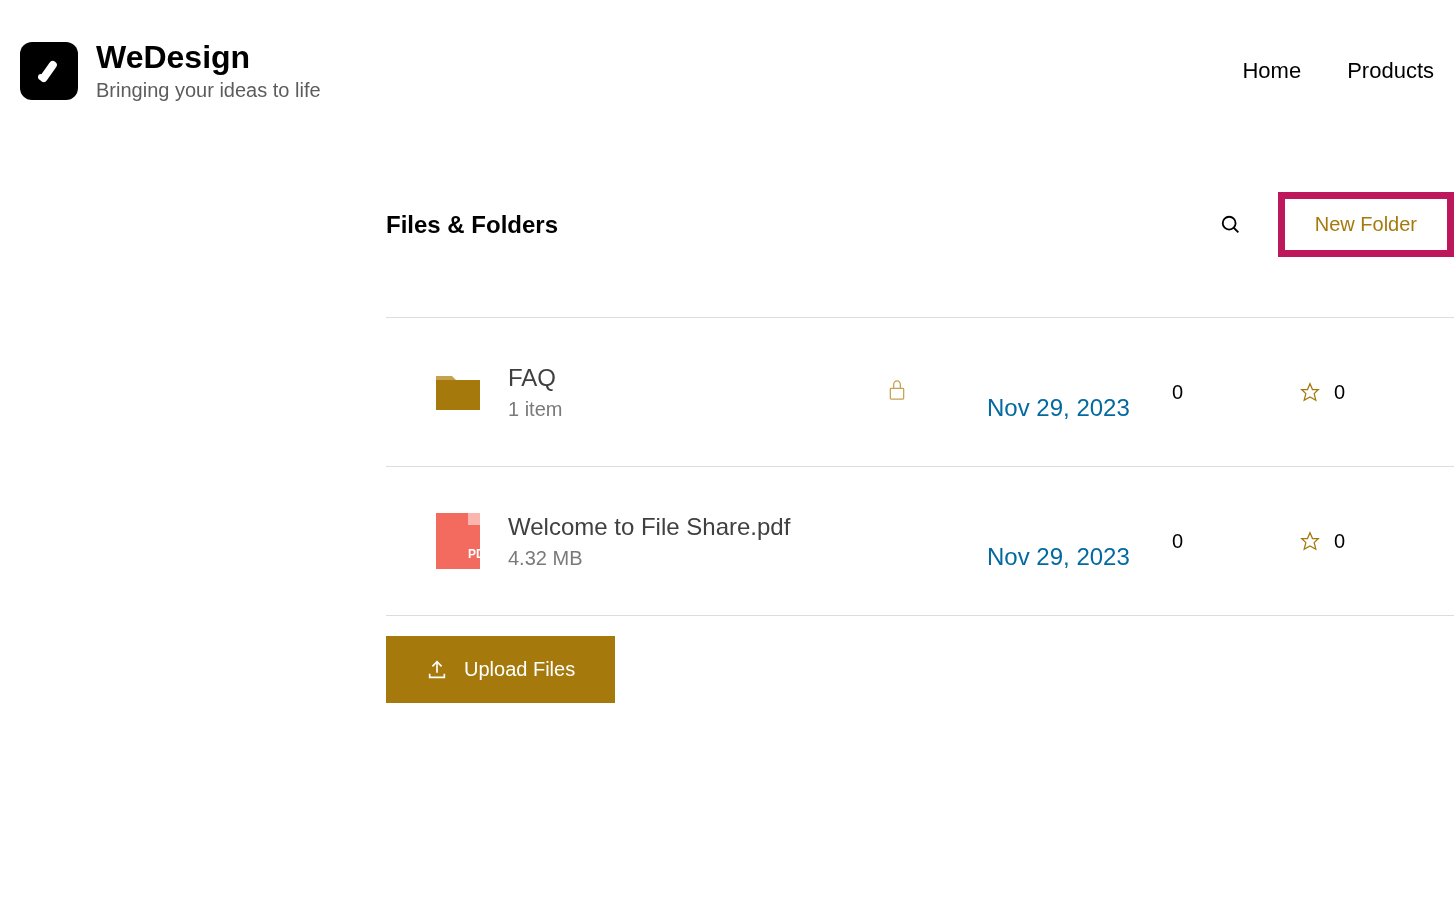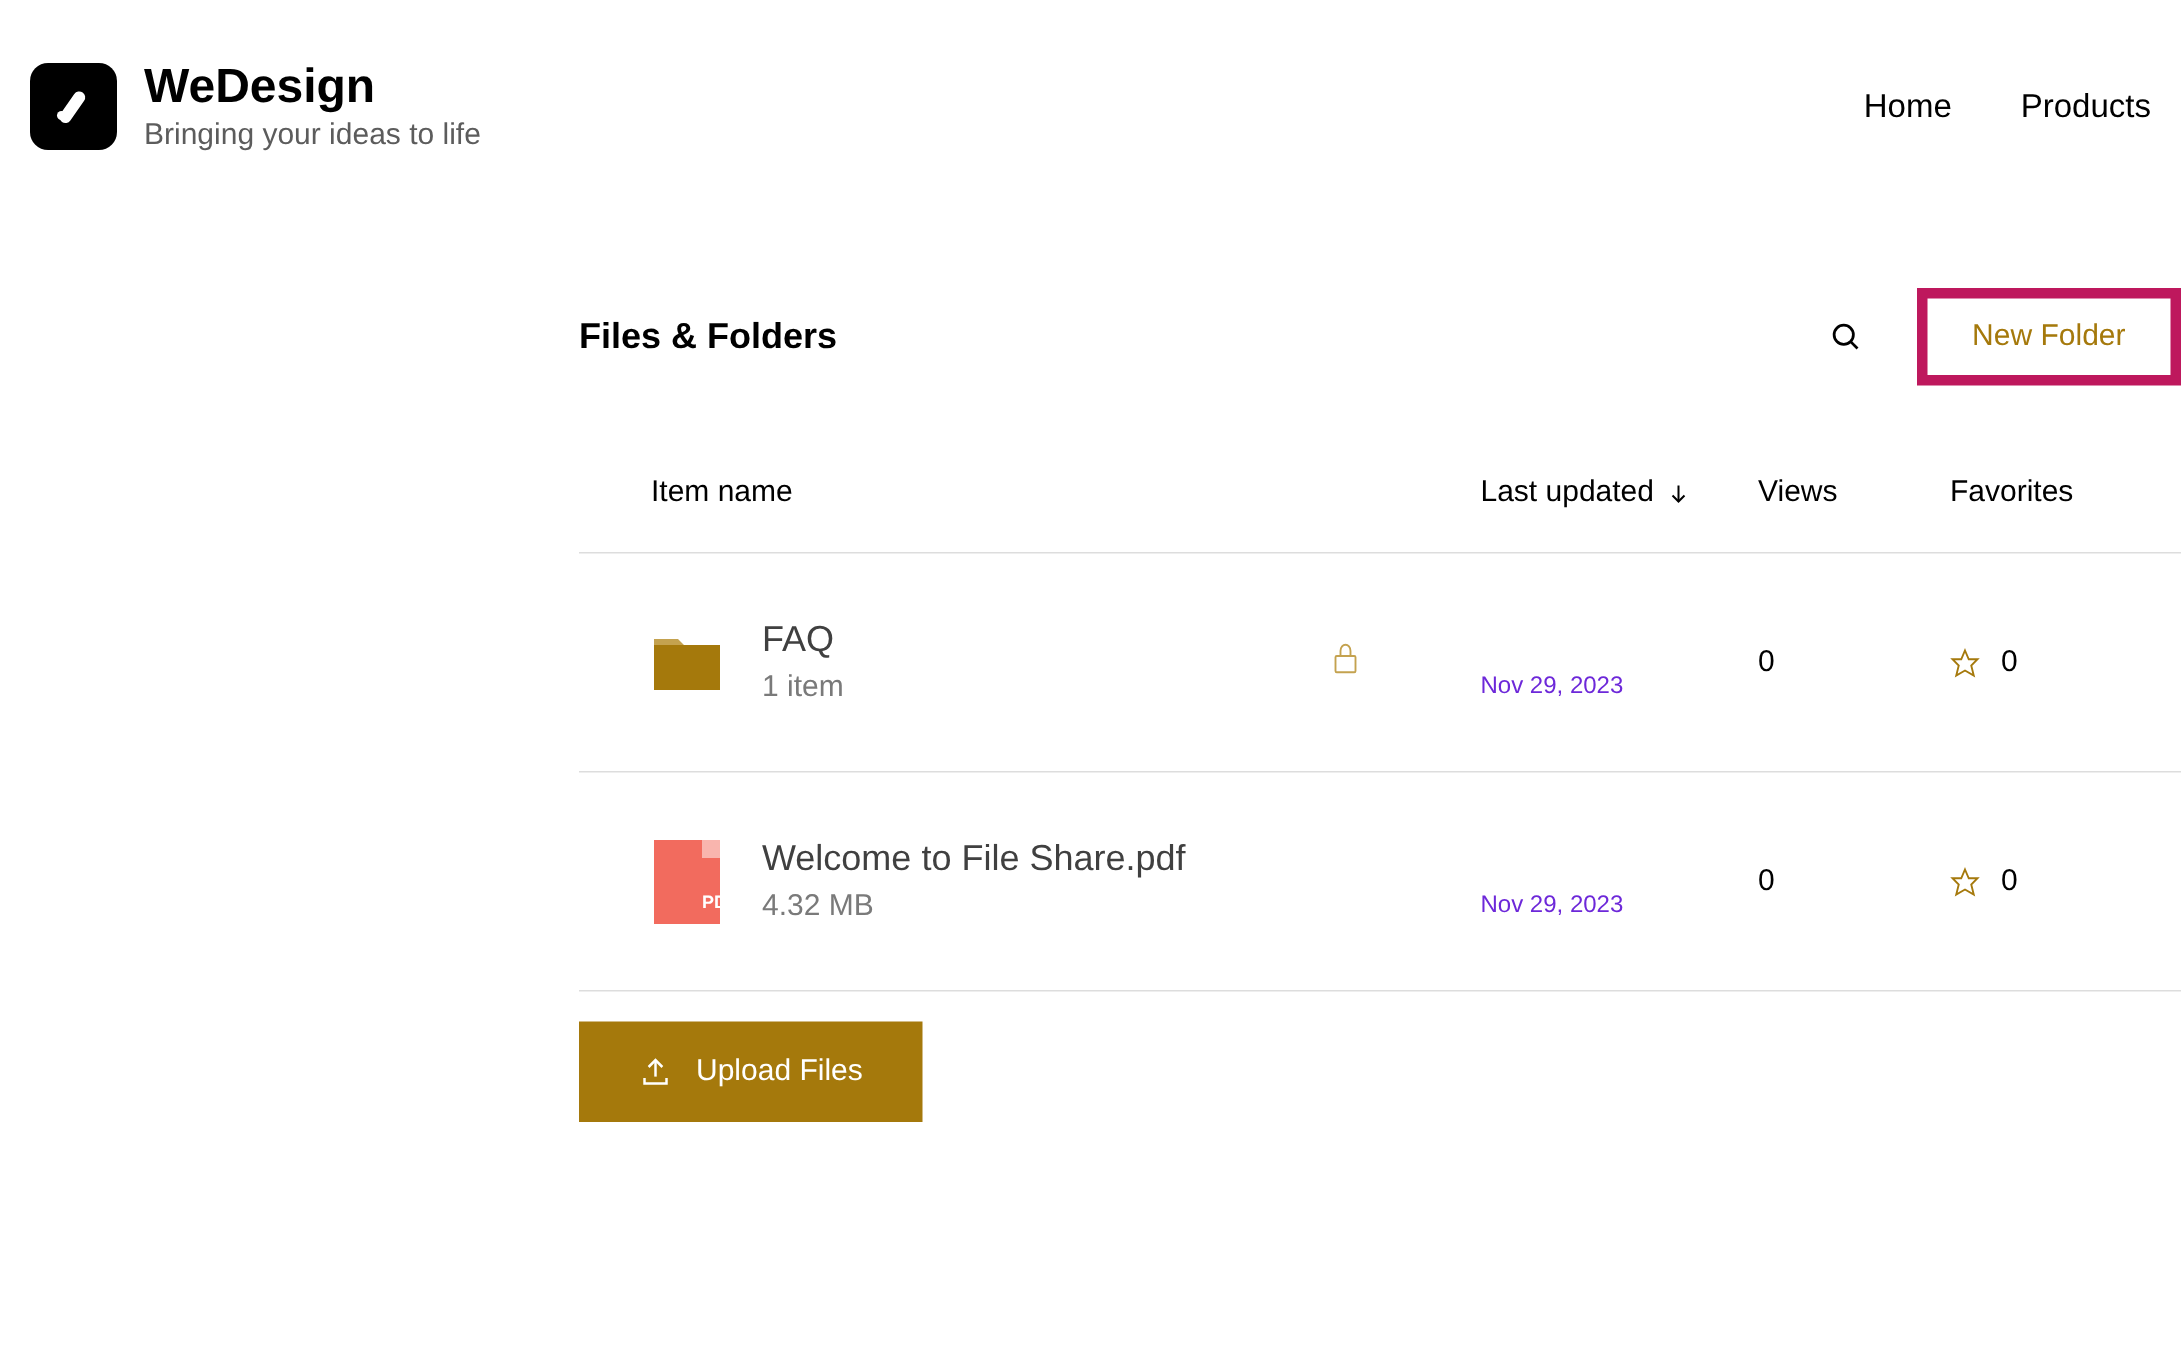--- a/index.html
+++ b/index.html
@@ -181,22 +181,22 @@
       font-size: 20px;
       color: #7a7a7a;
     }
     
     .lock-cell {
       width: 100px;
     }
     
     .cell-updated {
       width: 185px;
-      font-size: 16px;
-      color: #6d28d9;
+      font-size: 24px;
+      color: #0369a1;
       margin-top: 32px;
     }
     
     .cell-views {
       width: 128px;
       font-size: 20px;
       color: #000000;
     }
     
     .cell-favorites {
@@ -280,33 +280,20 @@
         <svg width="22" height="22" viewBox="0 0 24 24" fill="none" stroke="#000000" stroke-width="2">
           <circle cx="10" cy="10" r="7"></circle>
           <line x1="20" y1="20" x2="15" y2="15"></line>
         </svg>
       </div>
       <button class="new-folder-btn">New Folder</button>
     </div>
   </div>
 
   <div class="table">
-    <div class="table-header">
-      <div class="col-name">Item name</div>
-      <div class="lock-cell"></div>
-      <div class="col-updated">
-        <span>Last updated</span>
-        <svg width="16" height="16" viewBox="0 0 24 24" fill="none" stroke="#000000" stroke-width="2">
-          <line x1="12" y1="4" x2="12" y2="20"></line>
-          <polyline points="6 14 12 20 18 14"></polyline>
-        </svg>
-      </div>
-      <div class="col-views">Views</div>
-      <div class="col-favorites">Favorites</div>
-    </div>
 
     <div class="table-row">
       <div class="item-name-cell">
         <div class="item-icon">
           <svg width="48" height="40" viewBox="0 0 48 40">
             <path d="M2 8 L2 4 L18 4 L22 8 L46 8 L46 8 L2 8 Z" fill="#c4a24f"></path>
             <rect x="2" y="8" width="44" height="30" fill="#a5790c"></rect>
           </svg>
         </div>
         <div class="item-text">

